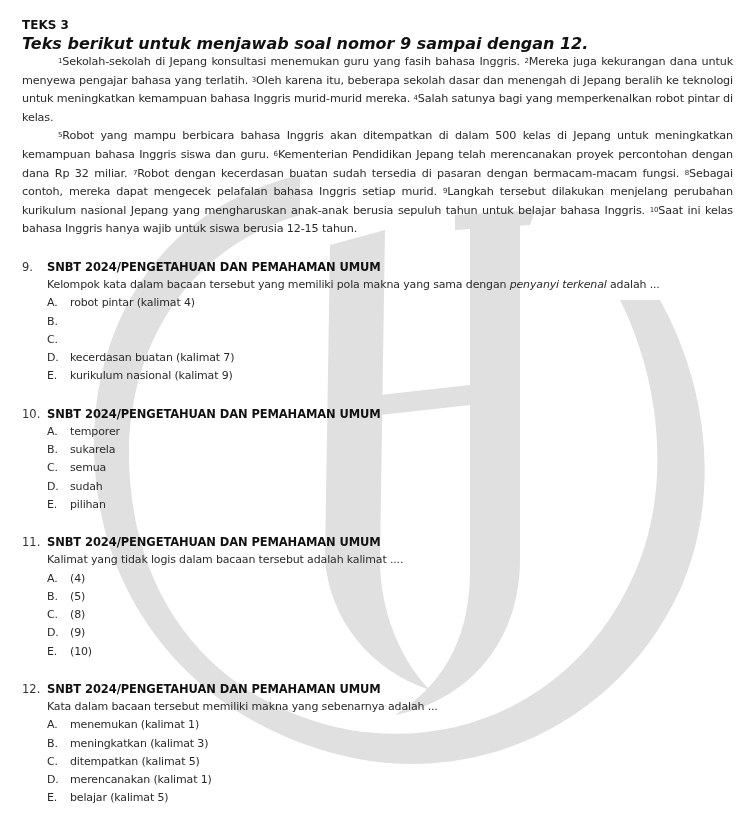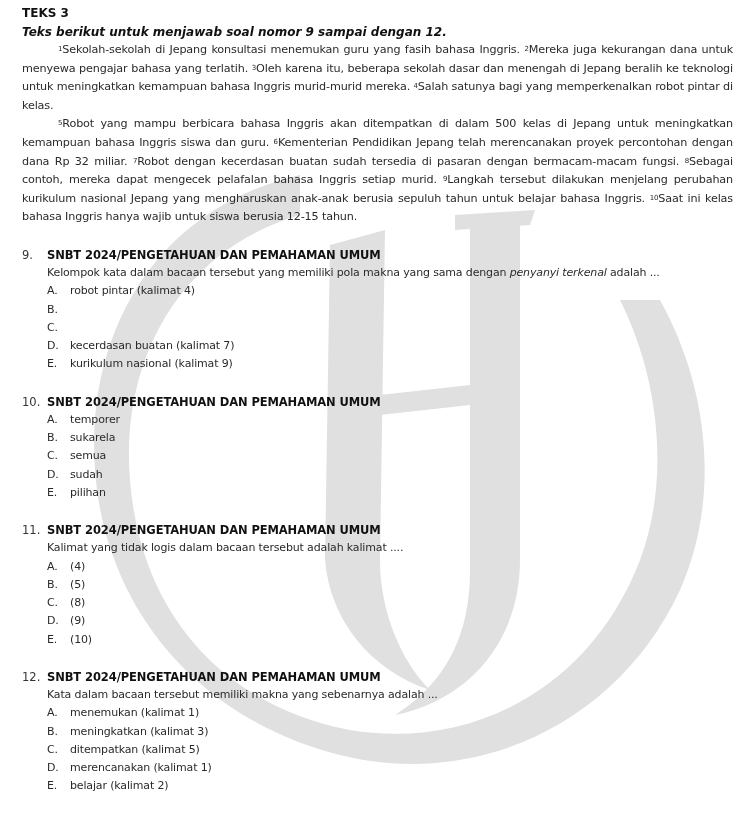--- a/index.html
+++ b/index.html
@@ -4,26 +4,26 @@
   <style>
     html, body { margin: 0; padding: 0; background: #ffffff; }
     body {
       width: 755px; height: 828px; position: relative; overflow: hidden;
       font-family: "DejaVu Sans", sans-serif; color: #222222;
     }
     .watermark {
       position: absolute; left: 0; top: 0; width: 755px; height: 828px;
       pointer-events: none; z-index: 0;
     }
-    .content { position: relative; z-index: 1; padding: 0 22px; }
+    .content { position: relative; z-index: 1; padding: 12px 22px; }
     .teks-label {
       font-weight: bold; font-size: 12px; color: #111; padding-top: 6px; line-height: 15px;
     }
     .teks-instr {
-      font-weight: bold; font-style: italic; font-size: 12px; color: #111;
+      font-weight: bold; font-style: italic; font-size: 16px; color: #111;
       line-height: 18px; margin-top: 2px;
     }
     .passage p {
       margin: 0; font-size: 11.2px; line-height: 18.6px; text-align: justify;
       text-indent: 36px; color: #2a2a2a; letter-spacing: -0.15px;
     }
     sup { font-size: 7px; vertical-align: top; position: relative; top: -1px; }
     .question { margin-top: 19px; }
     .q-head { display: flex; font-size: 11.5px; line-height: 18px; }
     .q-num { width: 25px; flex-shrink: 0; color: #333; }
@@ -163,18 +163,18 @@
           <div class="opt">
             <span class="opt-letter">C.</span>
             <span>ditempatkan (kalimat 5)</span>
           </div>
           <div class="opt">
             <span class="opt-letter">D.</span>
             <span>merencanakan (kalimat 1)</span>
           </div>
           <div class="opt">
             <span class="opt-letter">E.</span>
-            <span>belajar (kalimat 2)</span>
+            <span>belajar (kalimat 5)</span>
           </div>
         </div>
       </div>
     </div>
 </div>
 
 </body></html>

